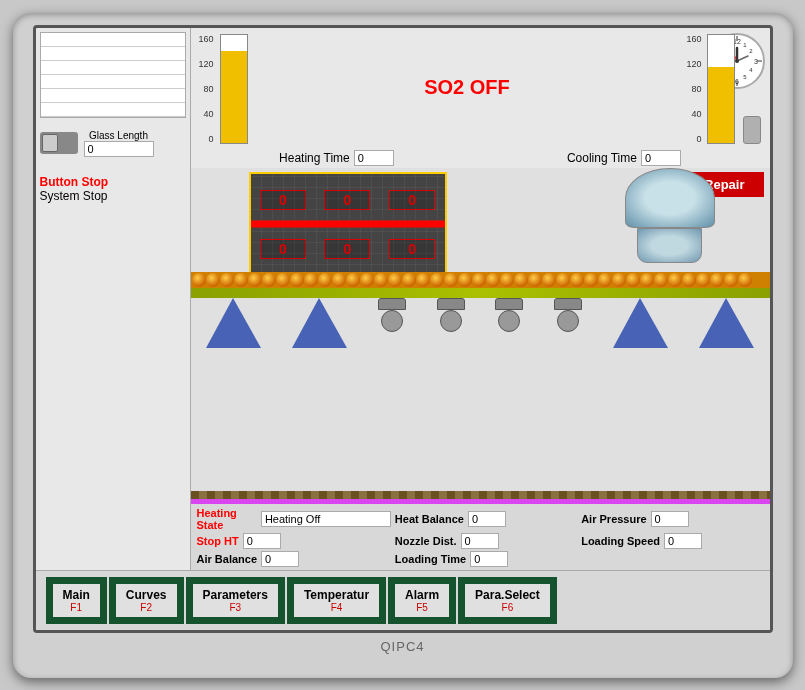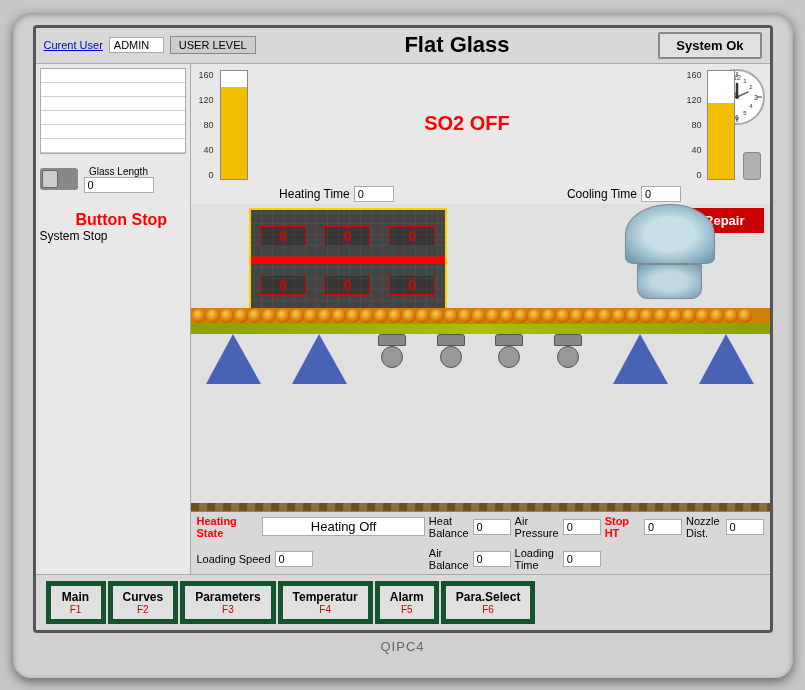--- a/index.html
+++ b/index.html
@@ -131,26 +131,25 @@
       text-align: center;
     }
     .glass-length-input {
       border: 1px solid #aaa;
       background: white;
       width: 70px;
       padding: 1px 3px;
       font-size: 11px;
     }
     .button-stop {
-      font-size: 16px;
+      font-size: 12px;
       color: red;
       font-weight: bold;
       cursor: pointer;
       margin-top: 6px;
-      margin-left: 36px;
     }
     .system-stop {
       font-size: 12px;
       color: #000;
     }
     
     .center-panel {
       flex: 1;
       display: flex;
       flex-direction: column;
@@ -228,42 +227,41 @@
     }
     
     .machine-diagram {
       flex: 1;
       position: relative;
       background: #e0e0e0;
     }
     
     .status-bar {
       background: #d8d8d8;
-      border-top: 1px solid #d946ef;
+      border-top: 5px solid #d946ef;
       padding: 3px 6px;
       display: grid;
-      grid-template-columns: 1fr 1fr 1fr 1fr 1fr;
-      gap: 8px 4px;
+      grid-template-columns: 1fr 1fr 1fr;
+      gap: 2px 4px;
       flex-shrink: 0;
     }
     .status-row {
       display: flex;
       align-items: center;
       gap: 4px;
       font-size: 11px;
     }
     .status-label-red { color: red; font-weight: bold; }
-    .status-label { color: #000; }
+    .status-label { color: #000; font-weight: bold; }
     .status-input {
       border: 1px solid #aaa;
       background: white;
       padding: 1px 3px;
-      font-size: 13px;
+      font-size: 11px;
       min-width: 55px;
-      text-align: center;
     }
     .status-input-sm {
       border: 1px solid #aaa;
       background: white;
       padding: 1px 3px;
       font-size: 11px;
       width: 38px;
     }
     .repair-btn {
       border: 1px solid #cc0000;
@@ -280,21 +278,21 @@
     
     .bottom-nav {
       display: flex;
       gap: 2px;
       padding: 6px 10px;
       background: #d8d8d8;
       border-top: 1px solid #aaa;
       flex-shrink: 0;
     }
     .nav-btn {
-      border: 5px solid #14532d;
+      border: 7px solid #14532d;
       background: #e0e0e0;
       padding: 4px 10px;
       font-size: 11px;
       cursor: pointer;
       text-align: center;
       min-width: 60px;
     }
     .nav-btn .main-label {
       font-weight: bold;
       font-size: 12px;
@@ -314,27 +312,20 @@
     }
     
     .clock-svg { width: 58px; height: 58px; }
   </style>
 </head>
 <body>
 
 <div class="device-frame">
   <div class="screen">
 
-    <div class="top-bar">
-      <span class="user-label">Curent User</span>
-      <input class="user-input" value="ADMIN" style="">
-      <button class="user-level-btn">USER LEVEL</button>
-      <div class="title">Flat Glass</div>
-      <button class="system-ok-btn">System Ok</button>
-    </div>
 
     <div class="main-content">
 
       <div class="left-panel">
         <div class="data-table">
           <div class="data-table-row"></div>
           <div class="data-table-row"></div>
           <div class="data-table-row"></div>
           <div class="data-table-row"></div>
           <div class="data-table-row"></div>

